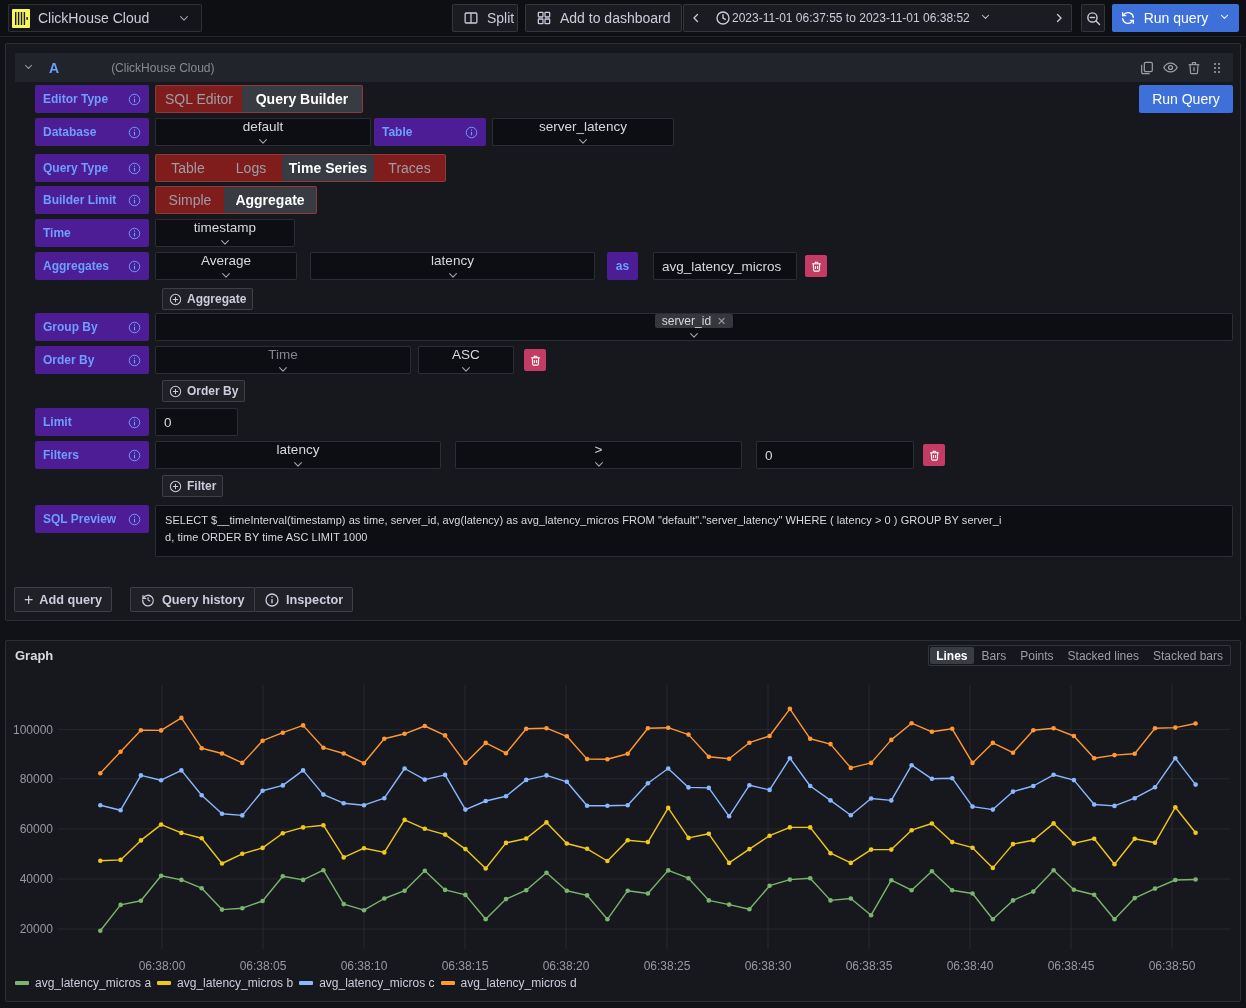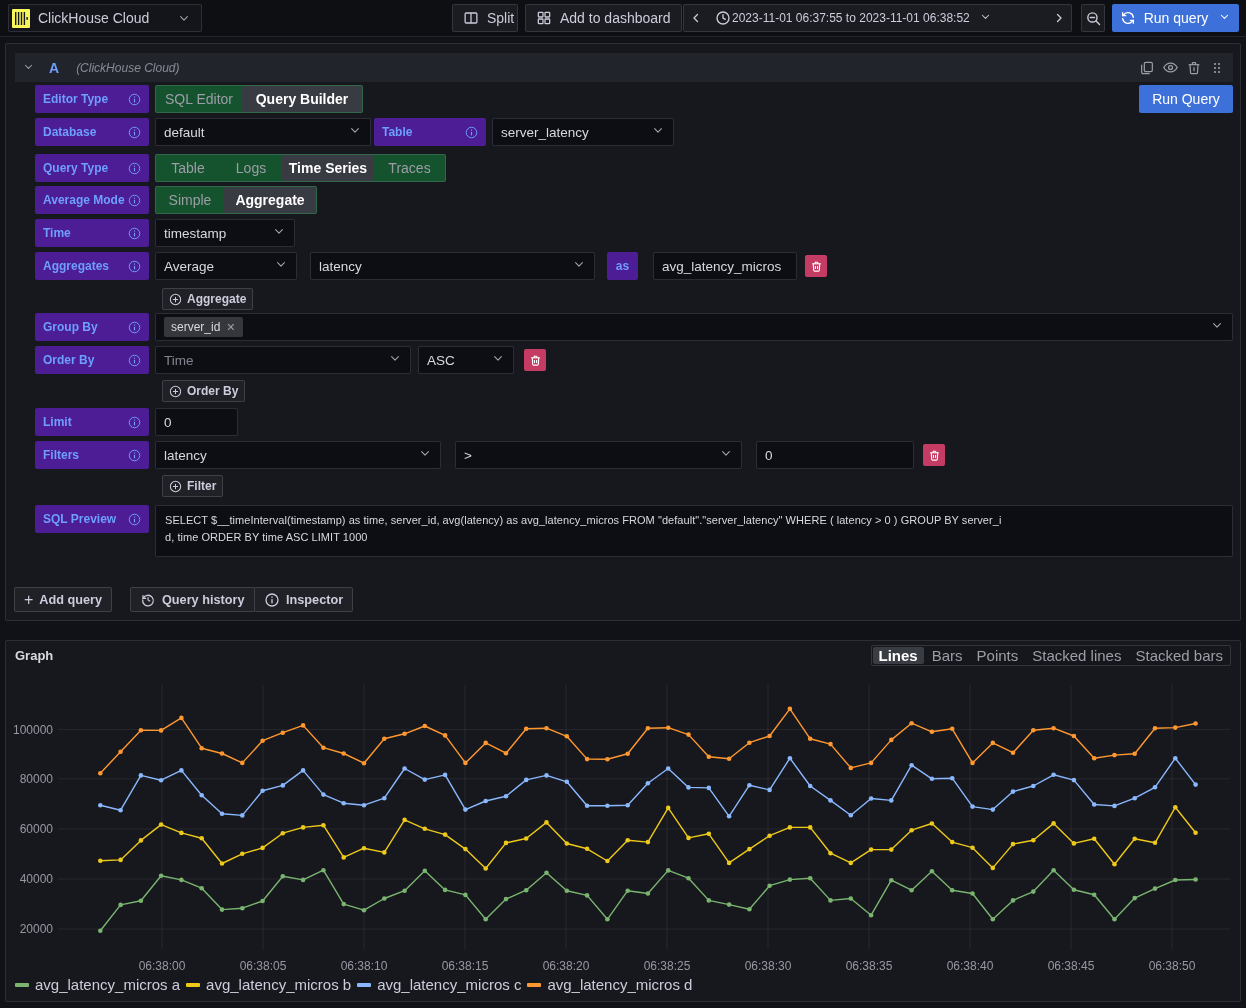--- a/index.html
+++ b/index.html
@@ -4,39 +4,39 @@
 html,body { width:1246px; height:1008px; background:#111217; font-family:"Liberation Sans", sans-serif; color:#ccccdc; overflow:hidden; }
 .topbar { position:absolute; left:0; top:0; width:1246px; height:37px; background:#0e0f13; border-bottom:1px solid rgba(204,204,220,0.12); }
 .tbtn { position:absolute; top:4px; height:28px; display:flex; align-items:center; gap:8px; white-space:nowrap; background:#1b1c21; border:1px solid rgba(204,204,220,0.15); border-radius:2px; padding:0 10px; font-size:14px; font-weight:500; color:#ccccdc; }
 svg { flex:none; }
 .dsp { left:8px; width:194px; gap:8px; background:#14151a; padding-left:3px; }
 .qpanel { position:absolute; left:5px; top:43px; width:1236px; height:578px; background:#17181d; border:1px solid rgba(204,204,220,0.12); border-radius:2px; }
 .qhead { position:absolute; left:9px; top:9px; width:1218px; height:29px; background:#21242a; display:flex; align-items:center; }
 .row { position:absolute; display:flex; }
 .lbl { background:#4c1d95; border-radius:2px; margin-right:6px; display:flex; align-items:center; justify-content:space-between; padding:0 8px; height:28px; }
 .lbl span { color:#6e9fff; font-size:12px; font-weight:700; }
-.selbox { background:#0d0e13; border:1px solid rgba(204,204,220,0.17); border-radius:2px; height:28px; display:flex; align-items:center; justify-content:space-between; padding:0 8px; margin-right:0; }
+.selbox { background:#0d0e13; border:1px solid rgba(204,204,220,0.17); border-radius:2px; height:28px; display:flex; align-items:center; justify-content:space-between; padding:0 8px; margin-right:0;flex-direction:column; }
 .selval { font-size:13.5px; color:#d8d9df; }
 .selval.gray { color:rgba(204,204,220,0.62); }
 .inp { background:#0d0e13; border:1px solid rgba(204,204,220,0.17); border-radius:2px; height:28px; display:flex; align-items:center; padding:0 8px; font-size:13.5px; color:#d8d9df; }
-.seg { display:flex; background:#14532d; border:1px solid rgba(204,204,220,0.17); border-radius:2px; height:28px; align-items:stretch;justify-content:space-between; }
+.seg { display:flex; background:#7f1d1d; border:1px solid rgba(204,204,220,0.17); border-radius:2px; height:28px; align-items:stretch;justify-content:space-between; }
 .segopt { display:flex; align-items:center; justify-content:center; white-space:nowrap; font-size:14px; color:#9d9da8; border-radius:2px; }
 .segopt.sel { background:#393b43; color:#ffffff; font-weight:700; margin:0; }
 .addbtn { position:absolute; height:22px; display:flex; align-items:center; gap:5px; background:#202127; border:1px solid rgba(204,204,220,0.18); border-radius:2px; padding:0 6px; font-size:12px; font-weight:700; color:#ccccdc; }
 .delbtn { width:22px; height:22px; margin-top:3px; background:#c43b63; border-radius:2px; display:flex; align-items:center; justify-content:center; }
 .chip { background:#35373d; border-radius:2px; height:20px; display:flex; align-items:center; padding:0 7px; font-size:12px; color:#d8d9df; gap:6px; }
 .runq { position:absolute; left:1133px; top:41px; width:94px; height:28px; background:#3d71d9; border-radius:2px; color:#fff; font-size:14px; font-weight:500; display:flex; align-items:center; justify-content:center; }
 .sqlbox { width:1078px; height:52px; background:#0d0e13; border:1px solid rgba(204,204,220,0.17); border-radius:2px; font-family:Liberation Sans, sans-serif; font-size:11px; letter-spacing:0.05px; color:#d8d9df; padding:6px 9px; line-height:17px; white-space:pre; }
 .botbtn { position:absolute; height:25px; display:flex; align-items:center; gap:6px; background:#202127; border:1px solid rgba(204,204,220,0.18); border-radius:2px; padding:0 9px; font-size:12.7px; font-weight:700; color:#ccccdc; }
 .gpanel { position:absolute; left:5px; top:640px; width:1236px; height:362px; background:#17181d; border:1px solid rgba(204,204,220,0.12); border-radius:2px; }
 .gtitle { position:absolute; left:9px; top:7px; font-size:13px; font-weight:700; color:#d8d9dd; }
 .vizseg { position:absolute; right:9px; top:4px; height:21px; display:flex; background:#16171c; border:1px solid rgba(204,204,220,0.17); border-radius:2px; }
-.vizopt { display:flex; align-items:center; white-space:nowrap; padding:0 7px; font-size:15px; color:#9d9da8; }
+.vizopt { display:flex; align-items:center; white-space:nowrap; padding:0 7px; font-size:12px; color:#9d9da8; }
 .vizopt.sel { background:#3a3c44; color:#fff; font-weight:700; border-radius:2px; margin:1px; padding:0 6px; }
-.legend { position:absolute; left:9px; top:335px; display:flex; font-size:15px; color:#ccccdc; }
+.legend { position:absolute; left:9px; top:335px; display:flex; font-size:12px; color:#ccccdc; }
 .litem { display:flex; align-items:center; margin-right:6px; }
 .sw { width:14px; height:4px; border-radius:1px; margin-right:6px; }
 .axlab { }
 </style></head>
 <body>
 
 <div class="topbar">
   <div class="tbtn dsp">
       <svg width="18" height="19" viewBox="0 0 18 19">
         <rect width="18" height="19" rx="1" fill="#f7f75a"></rect>
@@ -109,21 +109,21 @@
         </svg></span>
     </div>
 </div>
 
 <div class="qpanel">
   <div class="qhead">
     <span style="margin-left:7px"><svg width="13" height="13" viewBox="0 0 24 24" fill="none">
           <path d="M6.2 9.7l5.8 5.8 5.8-5.8" stroke="#a2a3ab" stroke-width="1.9" stroke-linecap="round" stroke-linejoin="round"></path>
         </svg></span>
     <span style="margin-left:14px;color:#6e9fff;font-weight:700;font-size:14px">A</span>
-    <span style="margin-left:17px;color:rgba(204,204,220,0.6);font-style:italic;font-size:12px">(ClickHouse Cloud)</span>
+    <span style="margin-left:52px;color:rgba(204,204,220,0.6);font-size:12px">(ClickHouse Cloud)</span>
     <span style="margin-left:auto;display:flex;align-items:center;gap:7px;margin-right:8px">
         <svg width="16" height="16" viewBox="0 0 24 24" fill="none" stroke="#9d9da8" stroke-width="1.8">
           <rect x="8" y="3.5" width="12" height="14" rx="2"></rect>
           <path d="M16 20.5H6a2 2 0 0 1-2-2V7"></path>
         </svg>
         <svg width="17" height="17" viewBox="0 0 24 24" fill="none" stroke="#9d9da8" stroke-width="1.8">
           <path d="M2.5 12S6 5.8 12 5.8 21.5 12 21.5 12 18 18.2 12 18.2 2.5 12 2.5 12Z"></path>
           <circle cx="12" cy="12" r="2.8"></circle>
         </svg>
         <svg width="16" height="16" viewBox="0 0 24 24" fill="none" stroke="#9d9da8" stroke-width="1.8">
@@ -203,21 +203,21 @@
       <div class="seg">
         <div class="segopt" style="width:64px">Table</div>
         <div class="segopt" style="width:62px">Logs</div>
         <div class="segopt sel" style="width:92px">Time Series</div>
         <div class="segopt" style="width:71px">Traces</div>
       </div>
     </div>
 
   <div class="row" style="left:29px;top:142px">
       <div class="lbl" style="width:114px">
-        <span>Average Mode</span>
+        <span>Builder Limit</span>
         <svg width="13" height="13" viewBox="0 0 24 24" fill="none">
           <circle cx="12" cy="12" r="9.7" stroke="#6e9fff" stroke-width="1.8"></circle>
           <rect x="10.95" y="10.7" width="2.1" height="6.6" fill="#6e9fff"></rect>
           <rect x="10.95" y="6.4" width="2.1" height="2.1" fill="#6e9fff"></rect>
         </svg>
       </div>
       <div class="seg">
         <div class="segopt" style="width:68px">Simple</div>
         <div class="segopt sel" style="width:92px">Aggregate</div>
       </div>

